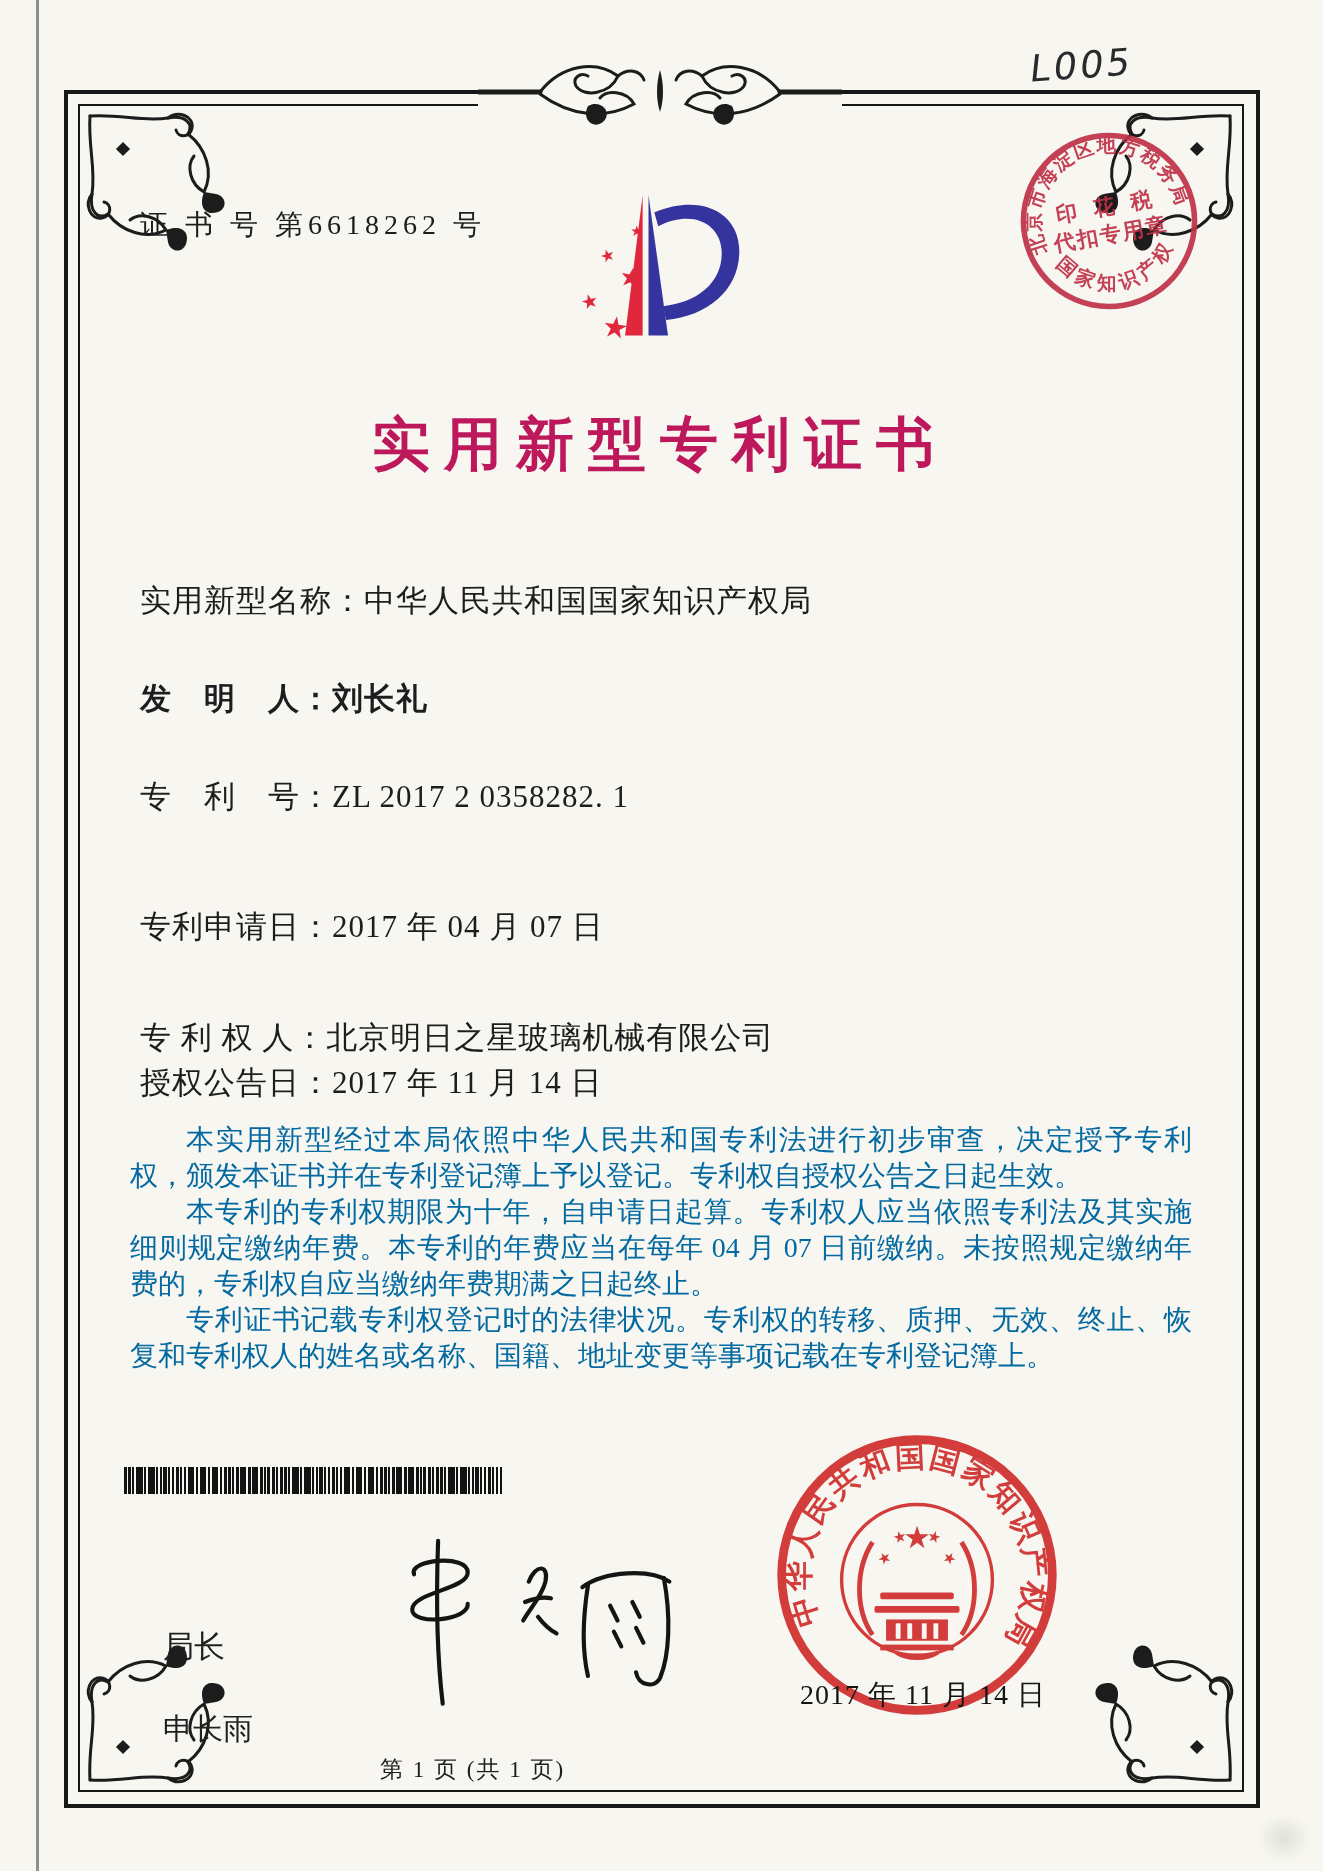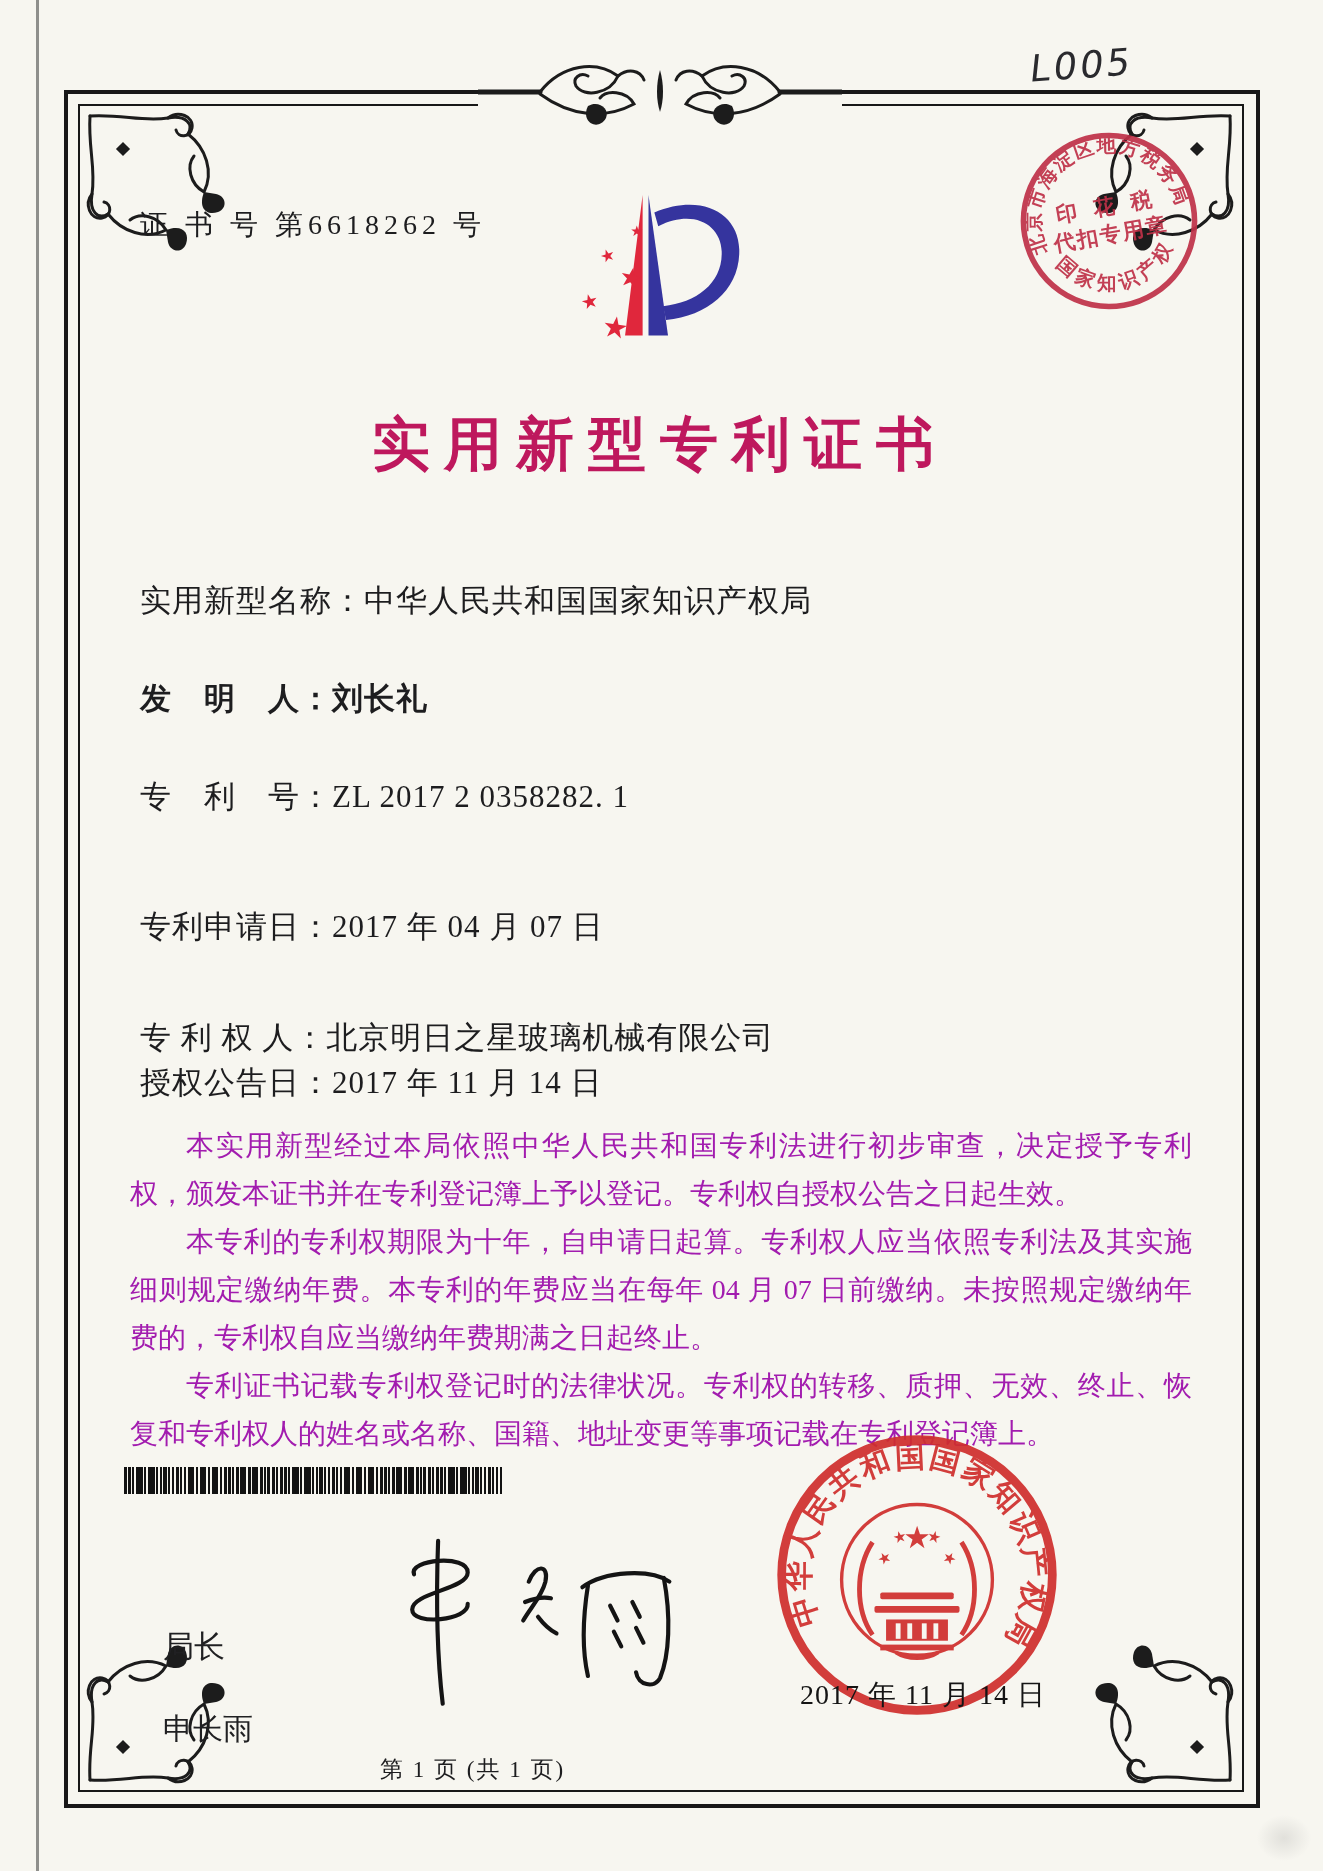--- a/index.html
+++ b/index.html
@@ -18,21 +18,21 @@
   .ornament{left:478px;top:48px;}
   .cert-no{left:140px;top:206px;font-size:28px;letter-spacing:5px;}
   .l005{left:1030px;top:44px;font-size:37px;font-family:"DejaVu Sans",sans-serif;
     transform:rotate(-4deg) skewX(-10deg);color:#2a2a2e;letter-spacing:3px;}
   .logo{left:545px;top:190px;}
   .title{left:130px;top:406px;width:1060px;text-align:center;font-size:58px;font-weight:bold;
     letter-spacing:14px;color:#be185d;}
   .field-row{left:140px;font-size:31px;letter-spacing:1px;white-space:nowrap;}
   .f0{top:580px;} .f1{top:678px;font-weight:bold;} .f2{top:776px;} .f3{top:906px;} .f4{top:1017px;} .f5{top:1062px;}
   .paragraphs{left:130px;top:1122px;width:1062px;}
-  .paragraphs p{margin:0;text-indent:2em;text-align:justify;font-size:28px;line-height:48px;color:#a21caf;}
+  .paragraphs p{margin:0;text-indent:2em;text-align:justify;font-size:28px;line-height:36px;color:#0369a1;}
   .barcode{left:124px;top:1467px;width:378px;height:27px;
     background:
       repeating-linear-gradient(90deg,#121212 0 2px,rgba(0,0,0,0) 2px 4px),
       repeating-linear-gradient(90deg,#121212 0 1px,rgba(0,0,0,0) 1px 6px),
       repeating-linear-gradient(90deg,#121212 0 3px,rgba(0,0,0,0) 3px 13px);}
   .sig-title{left:163px;top:1580px;font-size:31px;font-family:"Liberation Sans","DejaVu Sans",sans-serif;color:#202022;margin-top:46px;}
   .sig-name{left:163px;top:1709px;font-size:30px;font-family:Liberation Mono, monospace;color:#202022;}
   .autograph{left:378px;top:1528px;}
   .seal{left:772px;top:1430px;opacity:.92;}
   .seal-date{left:800px;top:1676px;font-size:28px;letter-spacing:1px;color:#141414;z-index:5;}

